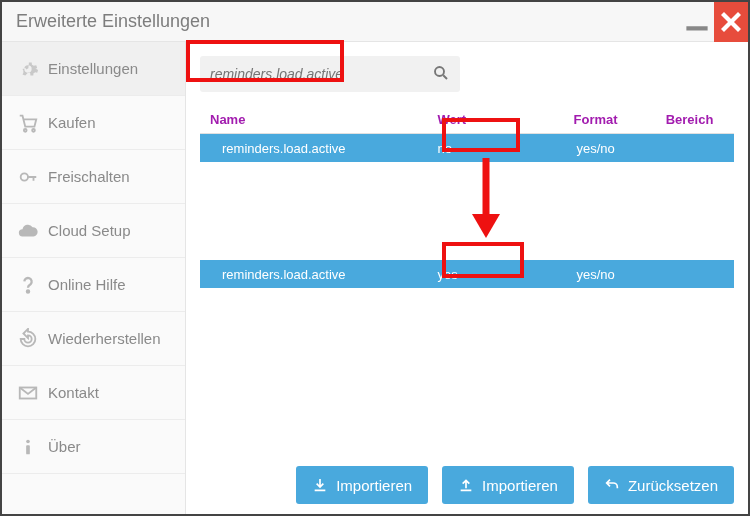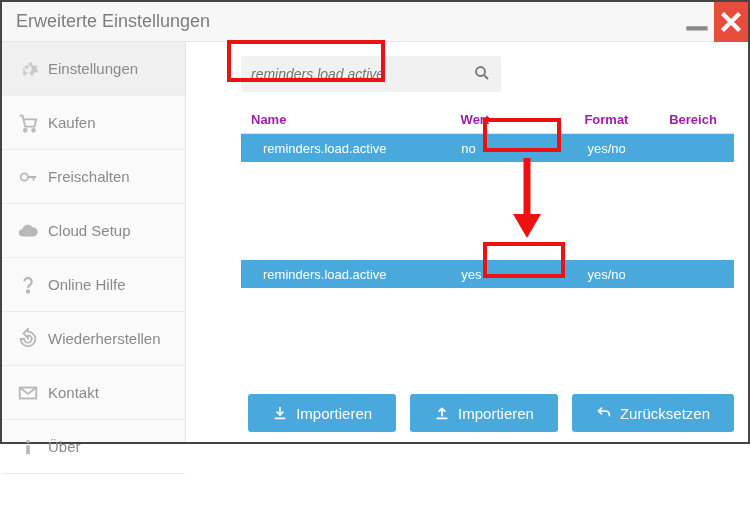--- a/index.html
+++ b/index.html
@@ -1,24 +1,24 @@
 <!DOCTYPE html>
 <html><head>
 <meta charset="utf-8">
 <style>
   * { box-sizing: border-box; margin: 0; padding: 0; }
   html, body { width: 750px; height: 531px; font-family: "Segoe UI", Arial, sans-serif; font-size: 14px; color: #555; background: #fff; }
-  .outer { width: 750px; height: 444px; border: 2px solid #444; position: relative; background: #fff; }
+  .outer { width: 750px; height: 516px; border: 2px solid #444; position: relative; background: #fff; }
 
   .titlebar { height: 40px; background: #f7f7f7; display: flex; align-items: center; padding-left: 14px; border-bottom: 1px solid #e5e5e5; }
   .titlebar-title { font-size: 18px; color: #7d7d7d; flex: 1; }
   .titlebar-min { width: 34px; height: 40px; display:flex; align-items:center; justify-content:center; color:#888; cursor:pointer; }
   .titlebar-close { width: 34px; height: 40px; background:#e74c3c; color:#fff; display:flex; align-items:center; justify-content:center; cursor:pointer; font-size:16px; }
 
-  .body { display:flex; height: calc(100% - 40px); gap: 41px; }
+  .body { display:flex; height: calc(100% - 40px); }
   .sidebar { width: 184px; background:#fafafa; border-right:1px solid #e5e5e5; }
   .sidebar-item { display:flex; align-items:center; height:54px; padding-left:12px; border-bottom:1px solid #ececec; color:#8a8a8a; cursor:pointer; font-size:15px; }
   .sidebar-item.active { background:#f0f0f0; }
   .sidebar-item .ic { width:28px; color:#b8b8b8; display:flex; align-items:center; justify-content:center; margin-right:6px; }
   .sidebar-item .ic svg { width:22px; height:22px; }
 
   .main { flex:1; position:relative; padding:14px 14px 60px 14px; }
   .searchwrap { width:260px; height:36px; background:#f1f1f1; border-radius:3px; display:flex; align-items:center; padding:0 10px; }
   .searchwrap input { flex:1; border:none; background:transparent; outline:none; font-style:italic; color:#a9a9a9; font-size:14px; }
   .searchwrap .sic { color:#888; }
@@ -27,21 +27,21 @@
   .thead { display:flex; background:#fff; border-bottom:1px solid #e0e0e0; height:28px; align-items:center; color:#a21caf; font-weight:600; font-size:13px; }
   .col-name { flex: 1 1 240px; padding-left:10px; }
   .col-wert { width:110px; text-align:left; }
   .col-format { width:100px; text-align:center; }
   .col-bereich { width:90px; text-align:center; }
   .row { display:flex; height:28px; align-items:center; background:#49a9dd; color:#fff; font-size:13px; }
   .row .col-name { padding-left:22px; }
   .gap { height:98px; }
 
   .footer { position:absolute; bottom:10px; right:14px; display:flex; gap:14px; }
-  .btn { height:38px; padding:0 24px; background:#49a9dd; color:#fff; border:none; border-radius:3px; font-size:15px; display:flex; align-items:center; gap:8px; cursor:pointer; }
+  .btn { height:38px; padding:0 16px; background:#49a9dd; color:#fff; border:none; border-radius:3px; font-size:15px; display:flex; align-items:center; gap:8px; cursor:pointer; }
   .btn svg { width:16px; height:16px; }
 
   
   .anno { position:absolute; border:4px solid #e11; pointer-events:none; }
   .arrow { position:absolute; pointer-events:none; }
 </style>
 </head>
 <body>
 
 <div class="outer">

